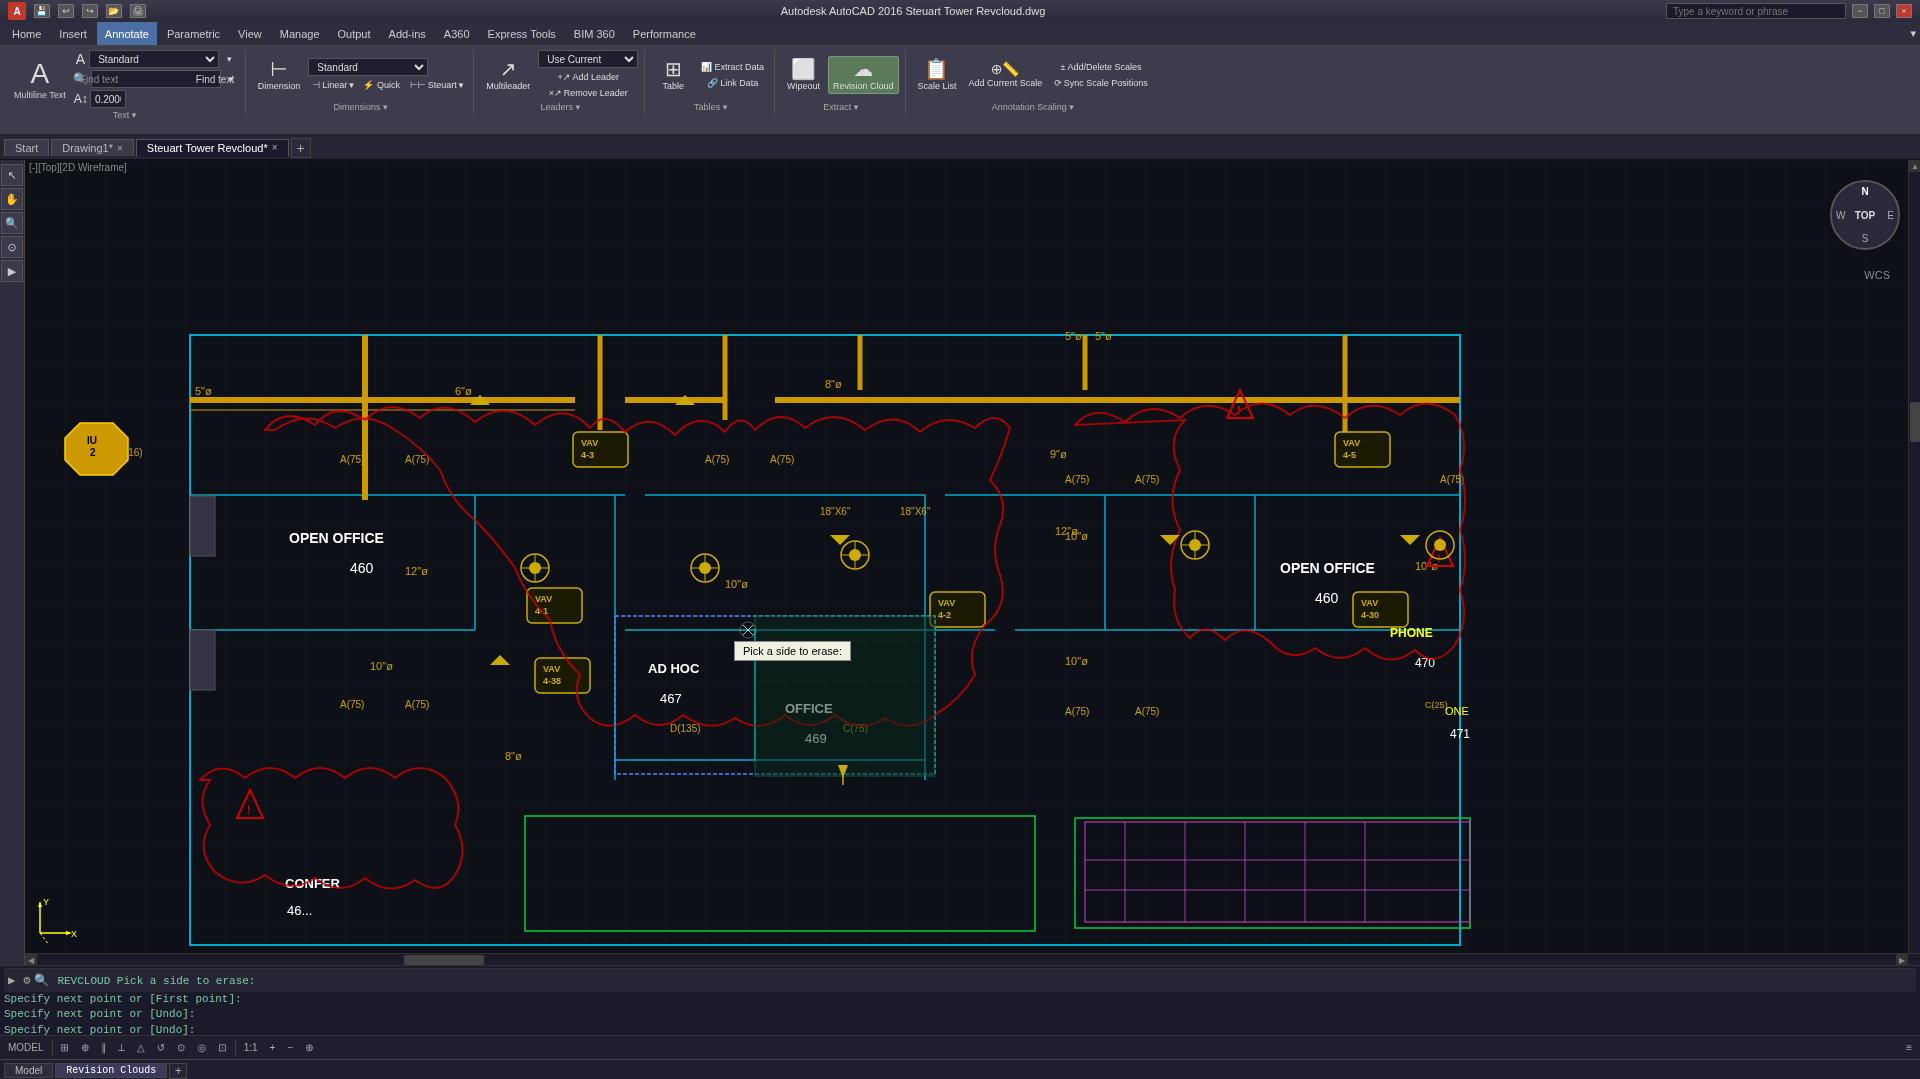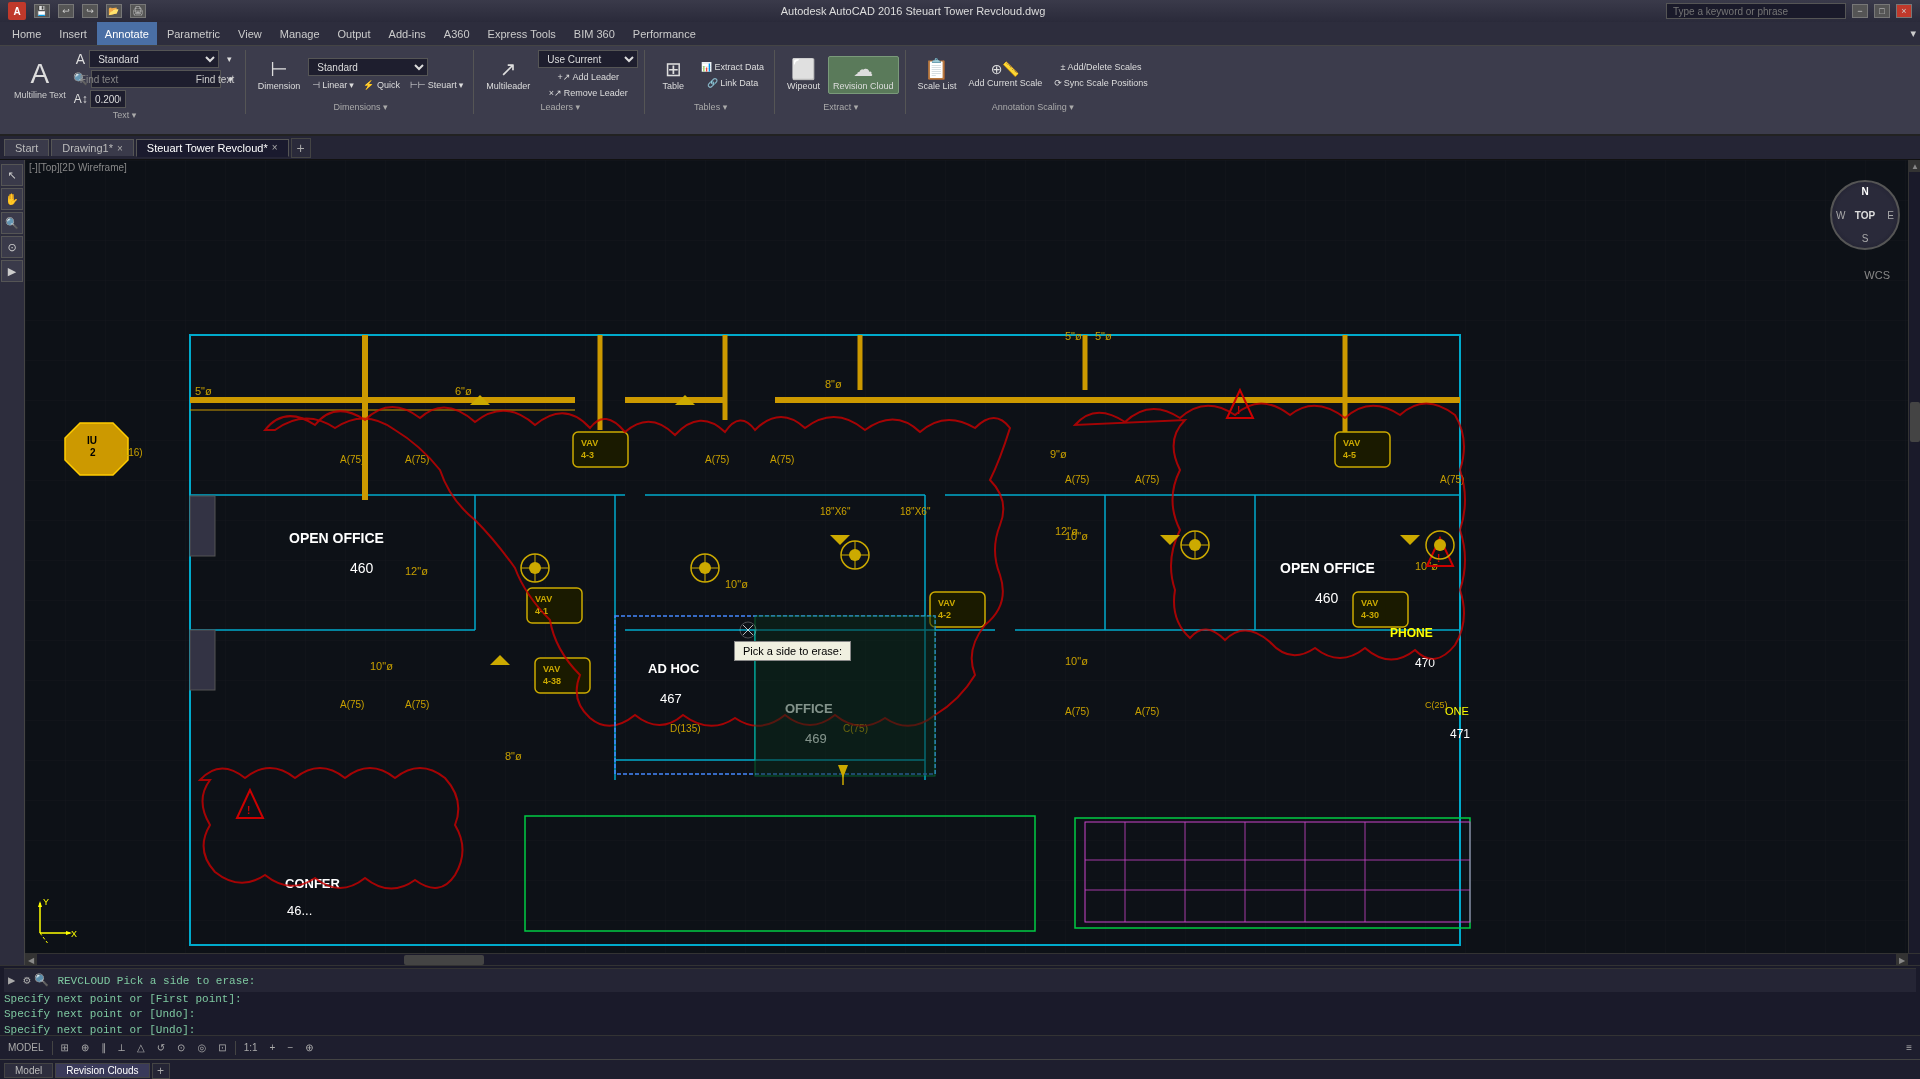--- a/index.html
+++ b/index.html
@@ -279,21 +279,21 @@
       border-top: 1px solid #444;
     }
     .bottom-tab {
       padding: 1px 10px;
       background: #2d2d3d;
       border: 1px solid #444;
       font-size: 10px;
       color: #bbb;
       cursor: pointer;
     }
-    .bottom-tab.active { background: #3a3a5a; color: #fff; }
+    .bottom-tab.active { background: #3a3a5a; color: #fff; font-family: Liberation Mono, monospace; }
     .bottom-tab-add { width: 18px; height: 16px; background: #252535; border: 1px solid #444; display: flex; align-items: center; justify-content: center; cursor: pointer; color: #aaa; font-size: 12px; }
 
     
     #drawing-svg {
       width: 100%;
       height: 100%;
     }
 
     
     #wcs-label {

